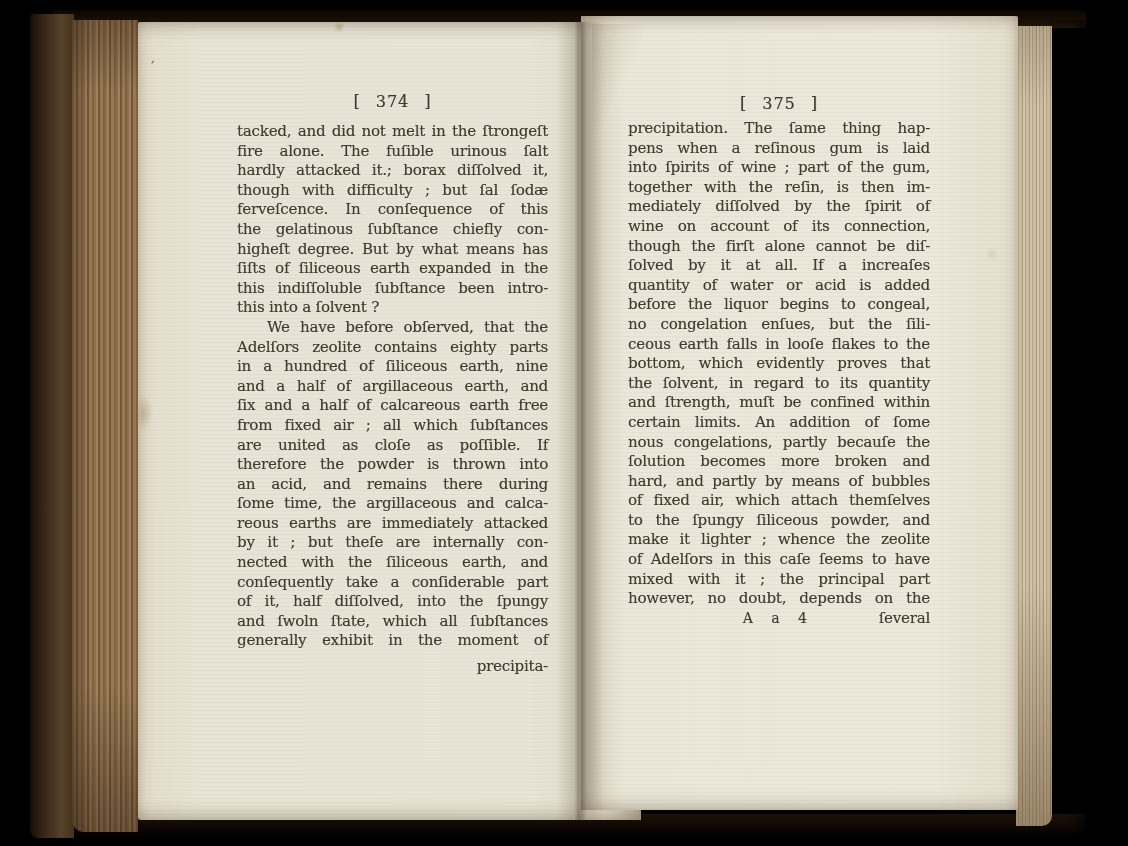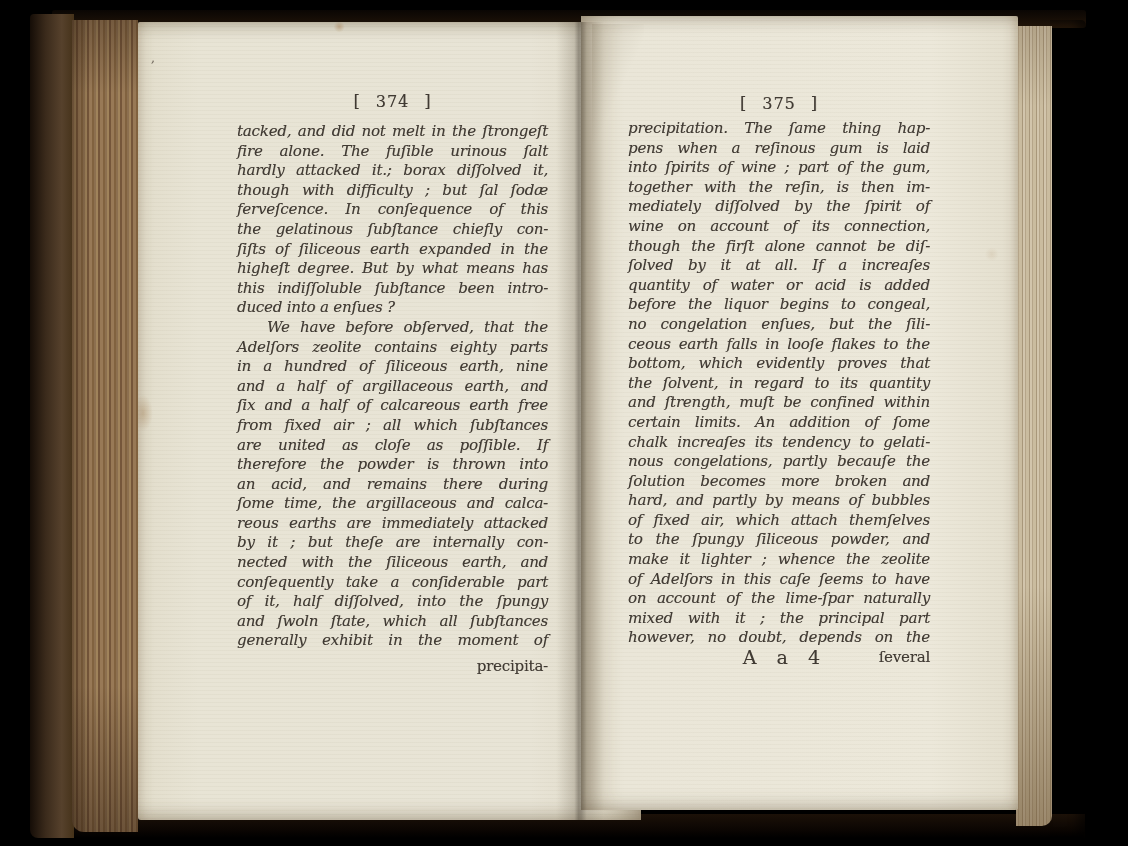--- a/index.html
+++ b/index.html
@@ -55,26 +55,26 @@
   .stray-mark{position:absolute;left:150px;top:58px;font-size:13px;color:#6e665b;transform:rotate(8deg);}
   
   .pg-header{position:absolute;text-align:center;font-size:16px;letter-spacing:1px;word-spacing:9px;
              text-shadow:.3px .3px .5px rgba(64,58,51,.45);}
   .page-left .pg-header{left:99px;top:70px;width:311px;}
   .page-right .pg-header{left:47px;top:78px;width:302px;}
   .col{position:absolute;font-size:15px;letter-spacing:-.2px;
        text-shadow:.3px .3px .5px rgba(64,58,51,.42);}
   .page-left  .col{left:99px;top:100px;width:311px;}
   .page-right .col{left:47px;top:103px;width:302px;}
-  .line{height:19.6px;line-height:19.6px;text-align:justify;text-align-last:justify;overflow:visible;font-style:italic;}
+  .line{height:19.6px;line-height:19.6px;text-align:justify;text-align-last:justify;overflow:visible;}
   .line.end{text-align-last:left;}
   .line.indent{padding-left:30px;}
   .catch-row{height:19.6px;line-height:19.6px;text-align:right;margin-top:6px;}
   .sig-row{position:relative;height:19.6px;line-height:19.6px;}
-  .sig-mark{position:absolute;left:38%;letter-spacing:5px;word-spacing:4px;font-size:19px;}
+  .sig-mark{position:absolute;left:38%;letter-spacing:5px;word-spacing:4px;font-size:14px;}
   .sig-catch{position:absolute;right:0;}
 </style>
 </head>
 <body>
 
 <div class="scene">
   <div class="top-edge"></div>
   <div class="bottom-edge"></div>
   <div class="left-cover"></div>
   <div class="left-fore-edge"></div>
@@ -84,24 +84,24 @@
   <div class="page page-left">
     <div class="pg-header">[  374  ]</div>
     <div class="col">
       <div>
           <div class="line">tacked, and did not melt in the ſtrongeſt</div>
           <div class="line">fire alone.  The fuſible urinous ſalt</div>
           <div class="line">hardly attacked it.; borax diſſolved it,</div>
           <div class="line">though with difficulty ; but ſal ſodæ</div>
           <div class="line">ferveſcence.  In conſequence of this</div>
           <div class="line">the gelatinous ſubſtance chiefly con-</div>
+          <div class="line">higheſt degree. But by what means has</div>
           <div class="line">ſiſts of ſiliceous earth expanded in the</div>
-          <div class="line">higheſt degree. But by what means has</div>
           <div class="line">this indiſſoluble ſubſtance been intro-</div>
-          <div class="line end">duced into a enſues ?</div>
+          <div class="line end">this into a ſolvent ?</div>
           <div class="line indent">We have before obſerved, that the</div>
           <div class="line">Adelſors zeolite contains eighty parts</div>
           <div class="line">in a hundred of ſiliceous earth, nine</div>
           <div class="line">and a half of argillaceous earth, and</div>
           <div class="line">ſix and a half of calcareous earth free</div>
           <div class="line">from fixed air ; all which ſubſtances</div>
           <div class="line">are united as cloſe as poſſible.  If</div>
           <div class="line">therefore the powder is thrown into</div>
           <div class="line">an acid, and remains there during</div>
           <div class="line">ſome time, the argillaceous and calca-</div>
@@ -130,29 +130,27 @@
           <div class="line">though the firſt alone cannot be diſ-</div>
           <div class="line">ſolved by it at all.  If a increaſes</div>
           <div class="line">quantity of water or acid is added</div>
           <div class="line">before the liquor begins to congeal,</div>
           <div class="line">no congelation enſues, but the ſili-</div>
           <div class="line">ceous earth falls in looſe flakes to the</div>
           <div class="line">bottom, which evidently proves that</div>
           <div class="line">the ſolvent, in  regard to its quantity</div>
           <div class="line">and ſtrength, muſt be confined within</div>
           <div class="line">certain limits.  An addition of ſome</div>
-          <div class="line">chalk increaſes its tendency to gelati-</div>
           <div class="line">nous congelations, partly becauſe the</div>
           <div class="line">ſolution becomes more broken and</div>
           <div class="line">hard, and partly by means of bubbles</div>
           <div class="line">of fixed air, which attach themſelves</div>
           <div class="line">to the ſpungy ſiliceous powder, and</div>
           <div class="line">make it lighter ; whence the zeolite</div>
           <div class="line">of Adelſors in this caſe ſeems to have</div>
-          <div class="line">on account of the lime-ſpar naturally</div>
           <div class="line">mixed with it ; the principal part</div>
           <div class="line">however, no doubt, depends on the</div>
         </div>
       <div class="sig-row">
         <span class="sig-mark">A a 4</span>
         <span class="sig-catch">ſeveral</span>
       </div>
     </div>
   </div>
 

